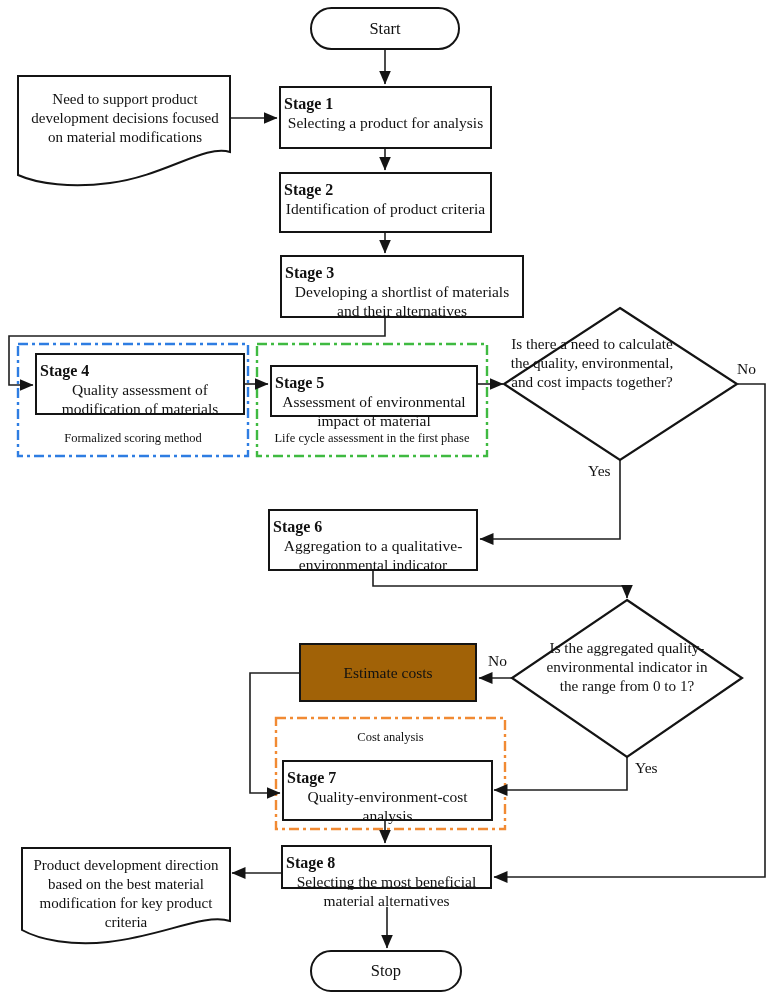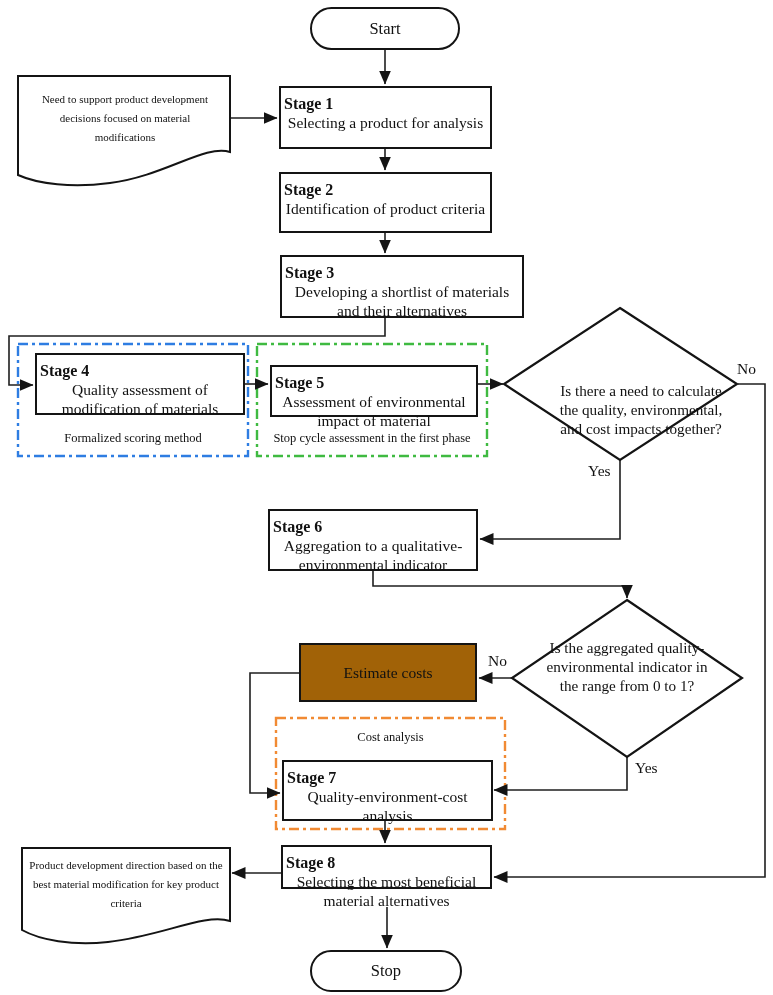--- a/index.html
+++ b/index.html
@@ -37,21 +37,21 @@
   }
   .pill{
     border:2px solid #141414;
     border-radius:22px;
     background:#ffffff;
     display:flex;align-items:center;justify-content:center;
     font-size:16.5px;
   }
   .freetext{
     position:absolute;
-    font-size:11px;
+    font-size:15px;
     line-height:19px;
     text-align:center;
   }
   .caption{
     position:absolute;
     font-size:12.5px;
     line-height:15px;
     text-align:center;
   }
   .edge-label{
@@ -141,24 +141,24 @@
   <div class="node box" style="left:281px;top:845px;width:211px;height:44px">
     <div class="stage-label">Stage 8</div>
     <div class="stage-text">Selecting the most beneficial material alternatives</div>
   </div>
 
   <div class="node plain-box" style="left:299px;top:643px;width:178px;height:59px">
     <span>Estimate costs</span>
   </div>
 
   <div class="caption" style="left:18px;top:431px;width:230px;">Formalized scoring method</div>
-  <div class="caption" style="left:257px;top:431px;width:230px;">Stop cycle assessment in the first phase</div>
+  <div class="caption" style="left:257px;top:431px;width:230px;">Life cycle assessment in the first phase</div>
   <div class="caption" style="left:276px;top:730px;width:229px;">Cost analysis</div>
 
-  <div class="freetext" style="left:557px;top:334px;width:168px;font-size:15.2px;margin-top:47px;">Is there a need to calculate the quality, environmental, and cost impacts together?</div>
+  <div class="freetext" style="left:508px;top:334px;width:168px;font-size:15.2px;">Is there a need to calculate the quality, environmental, and cost impacts together?</div>
   <div class="freetext" style="left:541px;top:638px;width:172px;font-size:15.2px;">Is the aggregated quality-environmental indicator in the range from 0 to 1?</div>
 
   <div class="edge-label" style="left:737px;top:360px;">No</div>
   <div class="edge-label" style="left:588px;top:462px;">Yes</div>
   <div class="edge-label" style="left:488px;top:652px;">No</div>
   <div class="edge-label" style="left:635px;top:759px;">Yes</div>
 
 </div>
 
 </body></html>

